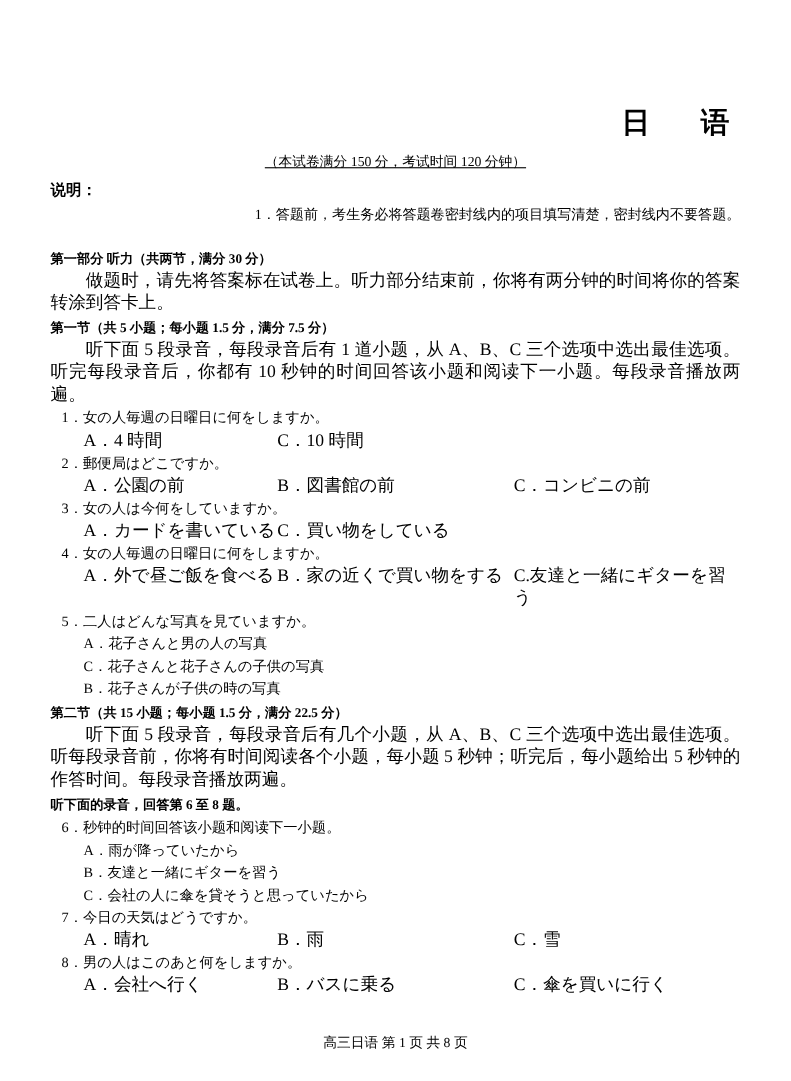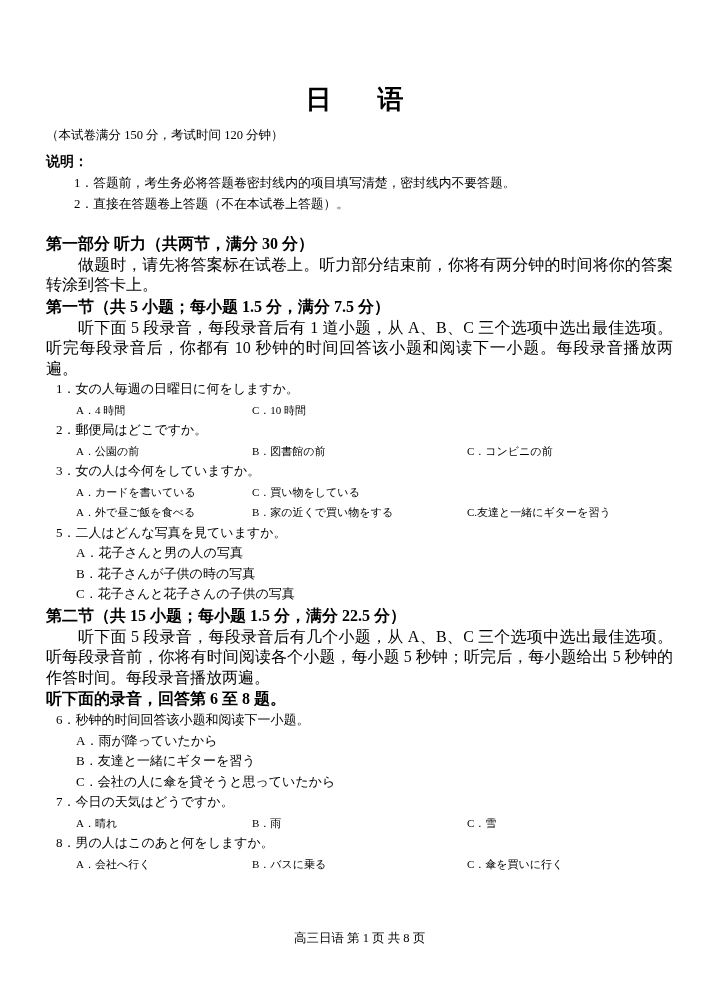--- a/index.html
+++ b/index.html
@@ -16,60 +16,63 @@
     overflow: hidden;
   }
   .page {
     width: 719px;
     height: 983px;
     box-sizing: border-box;
     padding: 78px 46px 0 46px;
     position: relative;
   }
   .title {
-    text-align: center;
+    text-align: right;
     font-size: 26px;
     font-weight: bold;
     letter-spacing: 10px;
     font-family: "DejaVu Serif", "Liberation Serif", serif;
-    margin: 4px 0 10px 0;
+    margin: 16px 0 10px 0;
   }
   .subtitle {
+    text-align: center;
     font-size: 12.5px;
     margin: 0 0 8px 0;
+    text-decoration: underline;
   }
   .bold {
     font-weight: bold;
   }
   .line {
     font-size: 14px;
     line-height: 20.5px;
     margin: 0;
   }
   .sec-head {
-    font-size: 16px;
+    font-size: 12px;
     font-weight: bold;
     line-height: 22px;
     margin: 0;
   }
   .note-item {
     font-size: 12.8px;
     line-height: 21px;
     margin: 0;
     padding-left: 28px;
+    text-align: right;
   }
   .q {
     font-size: 13px;
     line-height: 20.5px;
     margin: 0;
     padding-left: 10px;
   }
   .opts {
     display: flex;
-    font-size: 11px;
+    font-size: 16px;
     line-height: 20.5px;
     padding-left: 30px;
     justify-content: center;
   }
   .opt-a { width: 176px; flex: 0 0 176px; }
   .opt-b { width: 215px; flex: 0 0 215px; }
   .opt-c { flex: 1 1 auto; }
   .opt-line {
     font-size: 13px;
     line-height: 20.5px;
@@ -82,37 +85,36 @@
     margin: 0;
     text-align: justify;
   }
   .para.ind {
     text-indent: 2em;
   }
   .footer {
     position: absolute;
     left: 0;
     right: 0;
-    bottom: 36px;
+    bottom: 26px;
     text-align: center;
     font-size: 12.5px;
   }
   .gap-l { height: 18px; }
 </style>
 </head>
 <body>
 
 <div class="page">
 
   <div class="title">日　语</div>
   <div class="subtitle">（本试卷满分 150 分，考试时间 120 分钟）</div>
 
   <div class="line bold">说明：</div>
   <div class="note-item">1．答题前，考生务必将答题卷密封线内的项目填写清楚，密封线内不要答题。</div>
-  <div class="note-item">2．直接在答题卷上答题（不在本试卷上答题）。</div>
 
   <div class="gap-l"></div>
 
   <div class="sec-head">第一部分 听力（共两节，满分 30 分）</div>
   <div class="para ind">做题时，请先将答案标在试卷上。听力部分结束前，你将有两分钟的时间将你的答案转涂到答卡上。</div>
 
   <div class="sec-head">第一节（共 5 小题；每小题 1.5 分，满分 7.5 分）</div>
   <div class="para ind">听下面 5 段录音，每段录音后有 1 道小题，从 A、B、C 三个选项中选出最佳选项。听完每段录音后，你都有 10 秒钟的时间回答该小题和阅读下一小题。每段录音播放两遍。</div>
 
   <div class="q">
@@ -133,32 +135,35 @@
   </div>
 
   <div class="q">
     <span>3．</span><span>女の人は今何をしていますか。</span>
   </div>
   <div class="opts">
     <span class="opt-a">A．カードを書いている</span>
     <span class="opt-c">C．買い物をしている</span>
   </div>
 
+  <div class="q">
+    <span>4．</span><span>女の人毎週の日曜日に何をしますか。</span>
+  </div>
   <div class="opts">
     <span class="opt-a">A．外で昼ご飯を食べる</span>
     <span class="opt-b">B．家の近くで買い物をする</span>
     <span class="opt-c">C.友達と一緒にギターを習う</span>
   </div>
 
   <div class="q">
     <span>5．</span><span>二人はどんな写真を見ていますか。</span>
   </div>
   <div class="opt-line">A．花子さんと男の人の写真</div>
+  <div class="opt-line">C．花子さんと花子さんの子供の写真</div>
   <div class="opt-line">B．花子さんが子供の時の写真</div>
-  <div class="opt-line">C．花子さんと花子さんの子供の写真</div>
 
   <div class="sec-head">第二节（共 15 小题；每小题 1.5 分，满分 22.5 分）</div>
   <div class="para ind">听下面 5 段录音，每段录音后有几个小题，从 A、B、C 三个选项中选出最佳选项。听每段录音前，你将有时间阅读各个小题，每小题 5 秒钟；听完后，每小题给出 5 秒钟的作答时间。每段录音播放两遍。</div>
   <div class="sec-head">听下面的录音，回答第 6 至 8 题。</div>
 
   <div class="q">
     <span>6．</span><span>秒钟的时间回答该小题和阅读下一小题。</span>
   </div>
   <div class="opt-line">A．雨が降っていたから</div>
   <div class="opt-line">B．友達と一緒にギターを習う</div>

